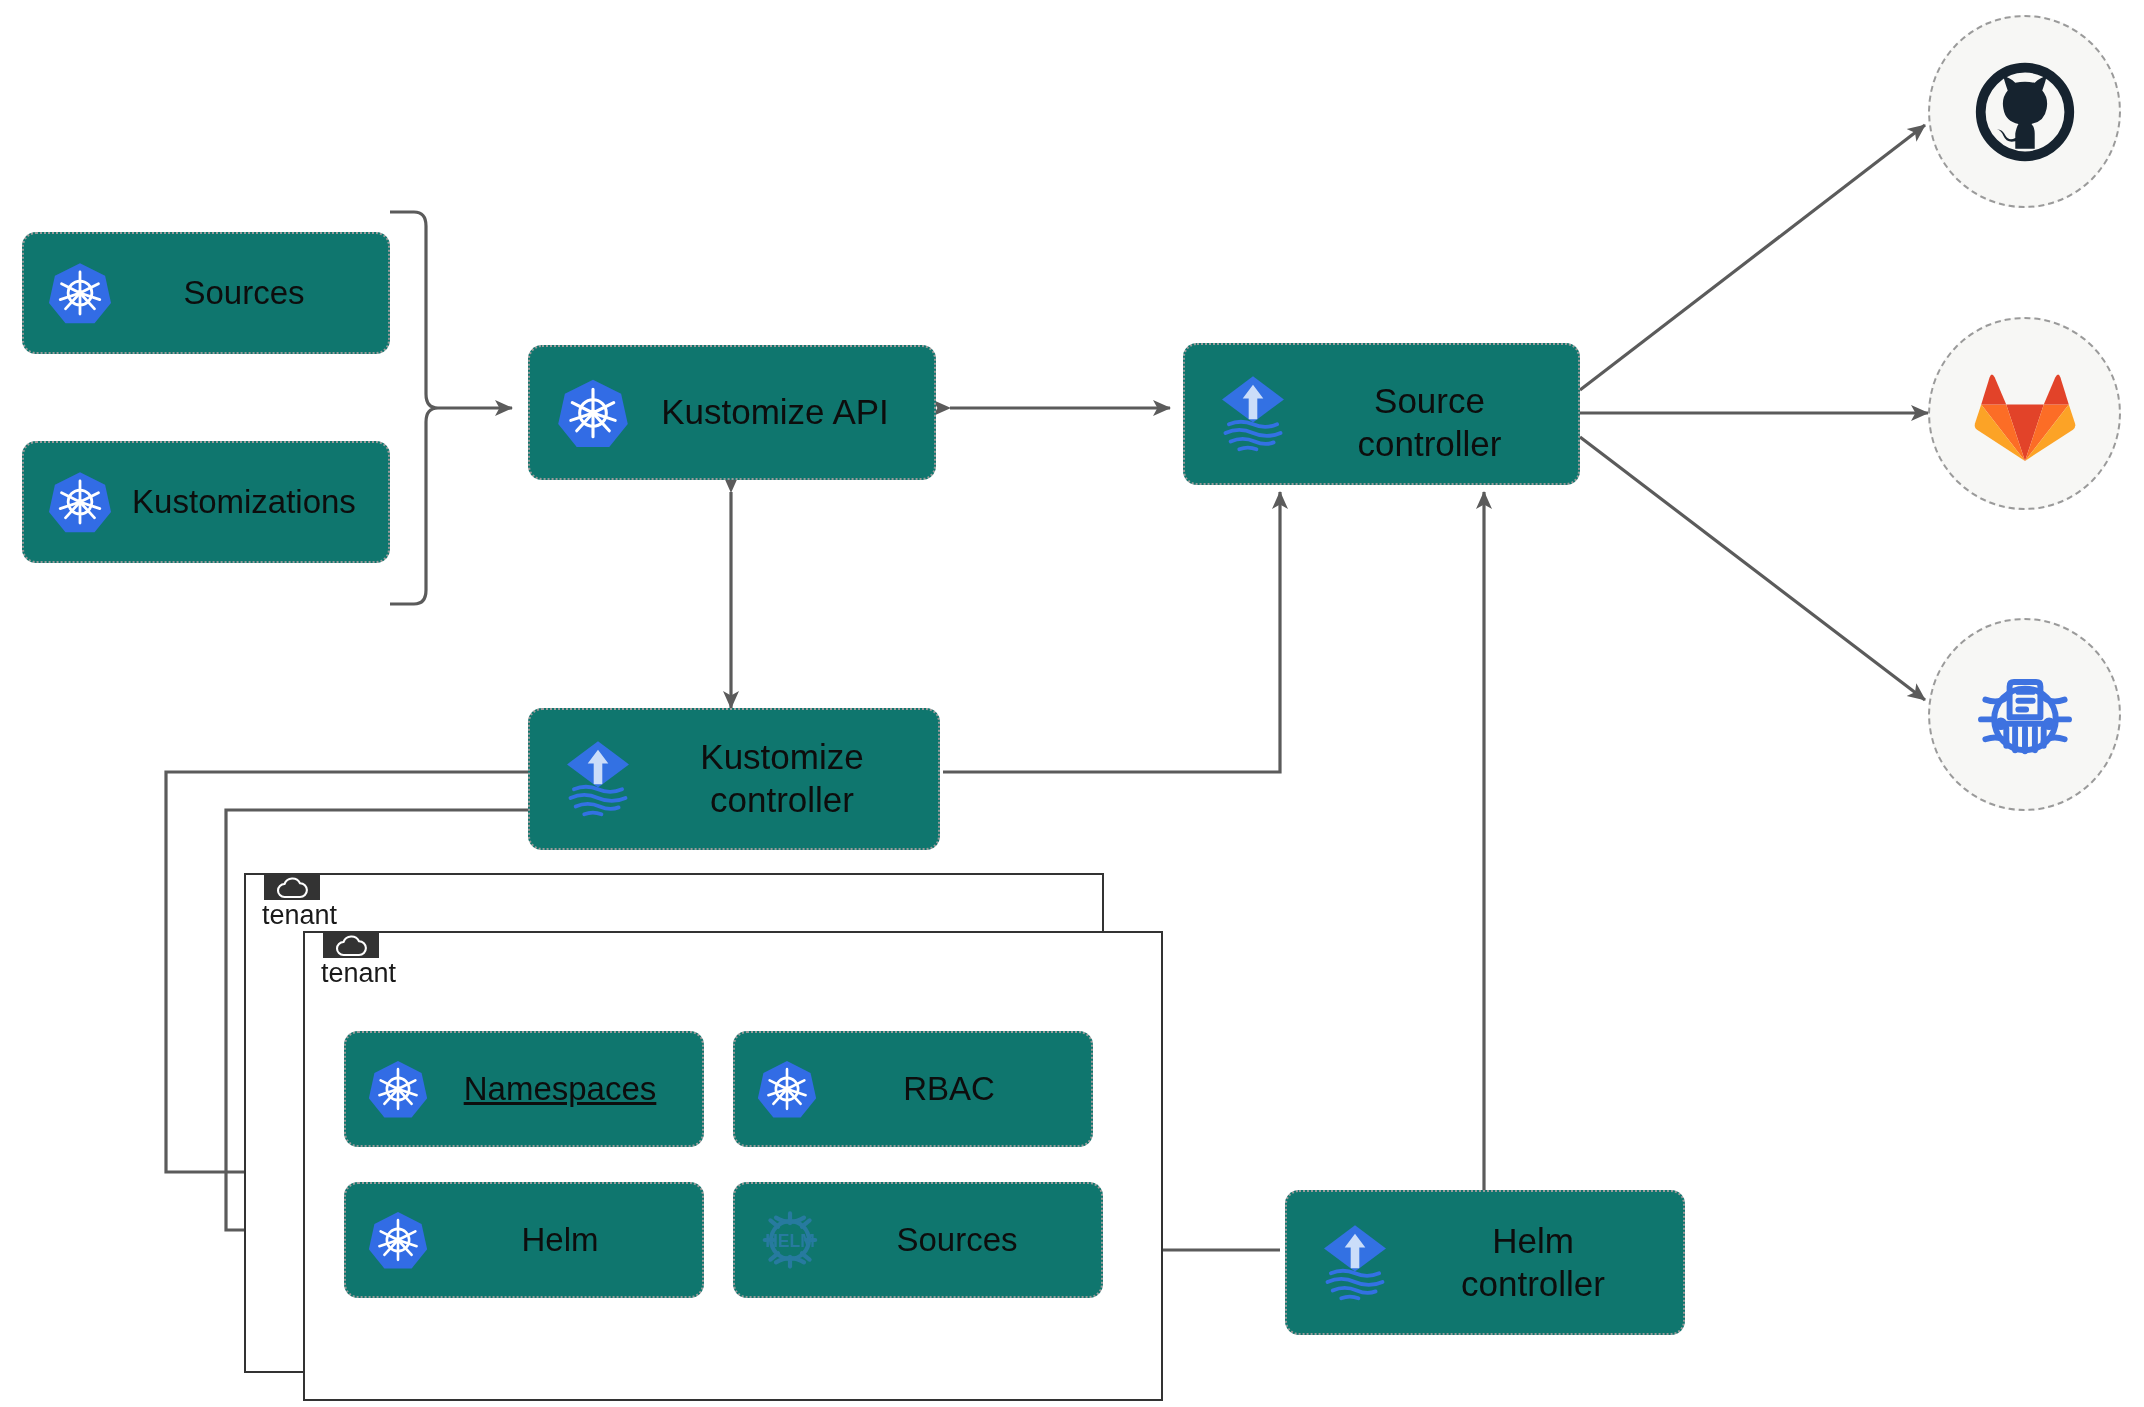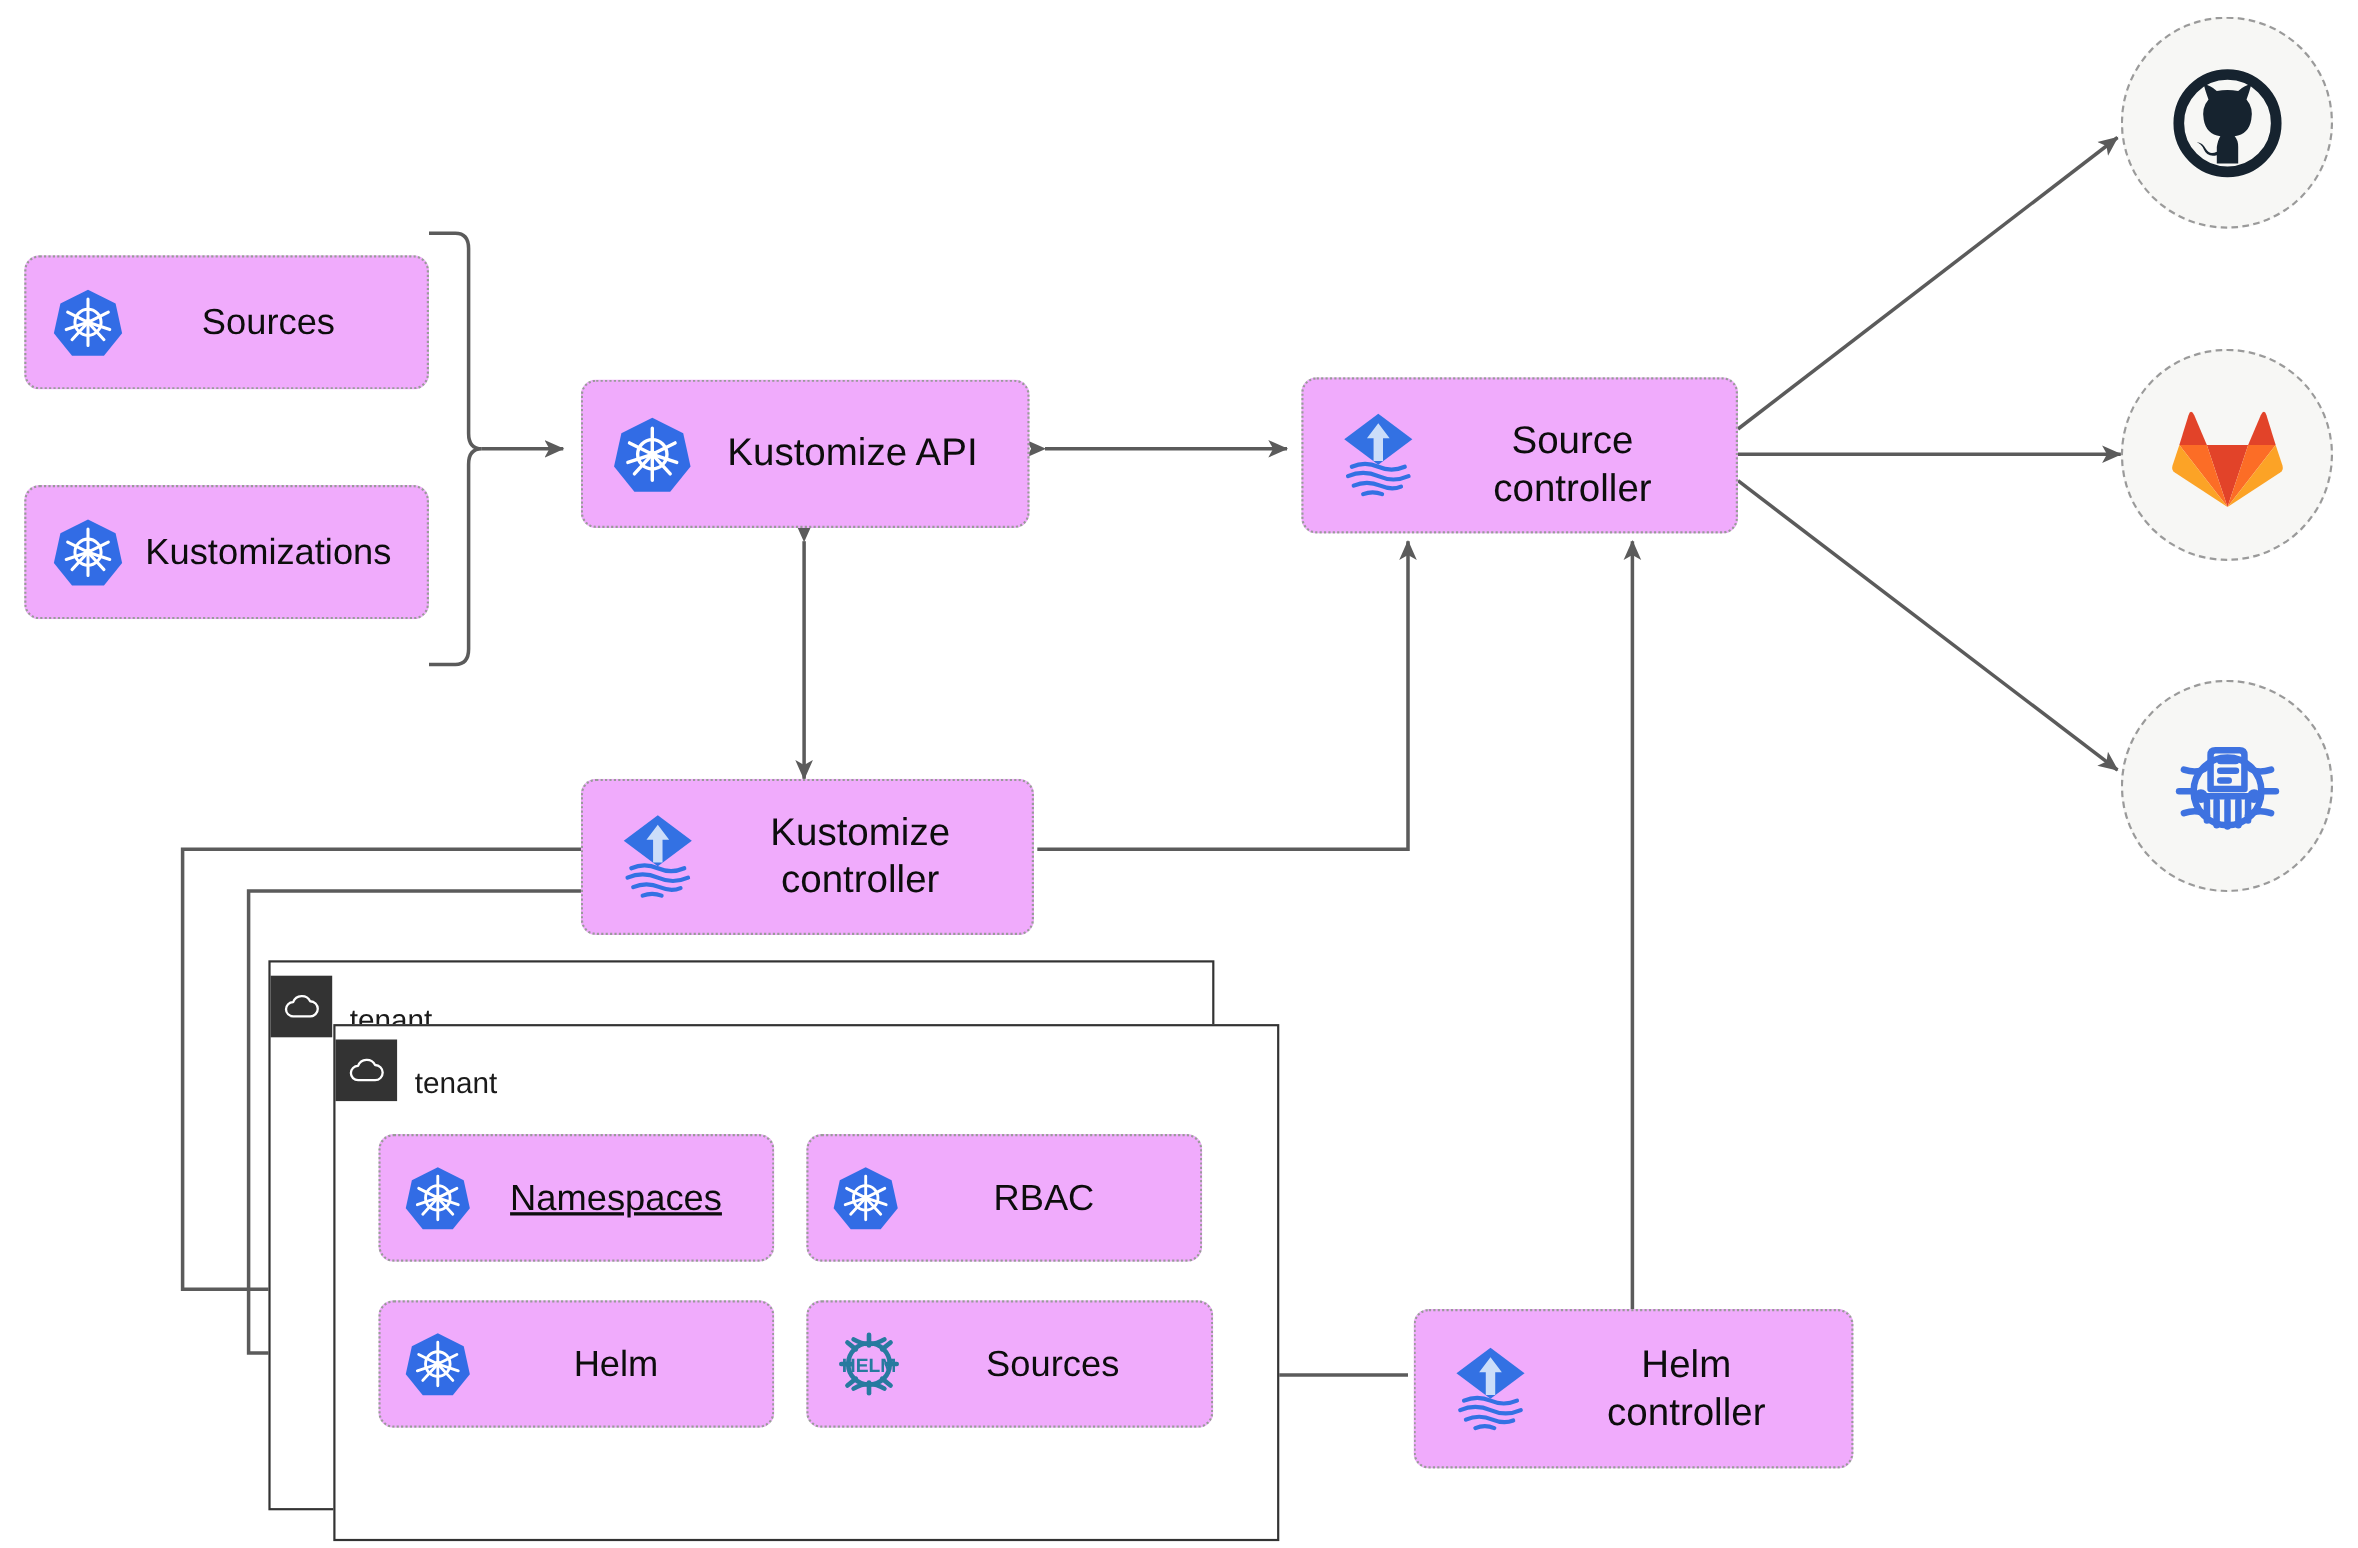--- a/index.html
+++ b/index.html
@@ -13,21 +13,21 @@
 
   svg.edges {
     position: absolute; left: 0; top: 0;
     width: 2144px; height: 1407px;
     pointer-events: none;
     z-index: 1;
   }
 
   .node {
     position: absolute;
-    background: #f0abfc;
+    background: #0f766e;
     border: 2.5px dotted #9a9a9a;
     border-radius: 14px;
     display: flex;
     align-items: center;
     z-index: 3;
   }
   .node .ico {
     flex: 0 0 auto;
     display: flex; align-items: center; justify-content: center;
   }
@@ -50,24 +50,25 @@
   }
 
   
   .tenant {
     position: absolute;
     background: #ffffff;
     border: 2.5px solid #333333;
     z-index: 2;
   }
   .tenant .tbar {
-    position: absolute; left: 0; top: 12px;
+    position: absolute; left: 0; top: 0;
     height: 56px;
-    display: flex; align-items: flex-end;
+    display: flex; align-items: center;
     background: transparent;
+    flex-direction: column;
   }
   .tenant .tchip {
     width: 56px; height: 56px;
     background: #333333;
     display: flex; align-items: center; justify-content: center;
   }
   .tenant .ttext {
     padding-left: 16px;
     font-size: 27px;
     color: #1a1a1a;

